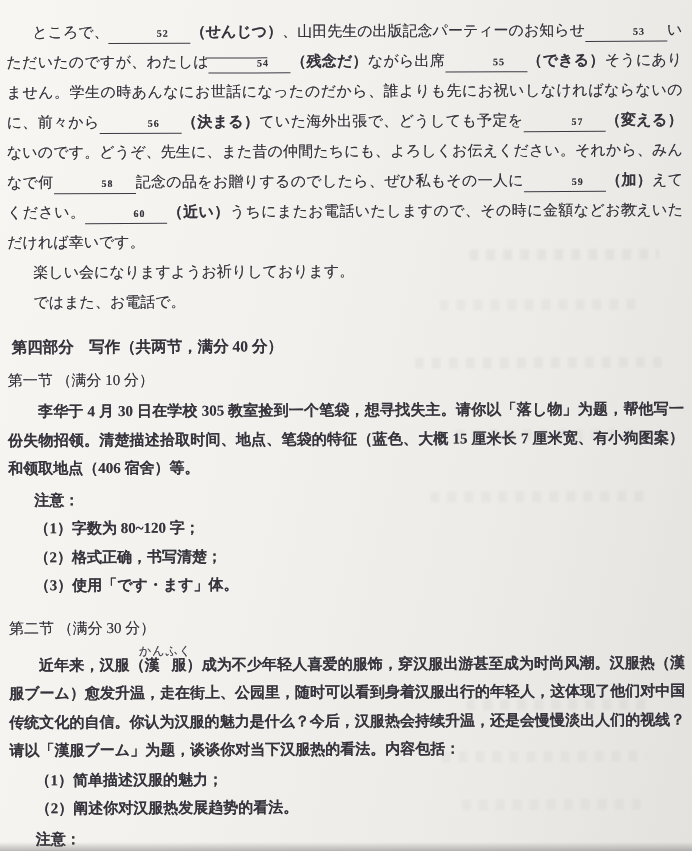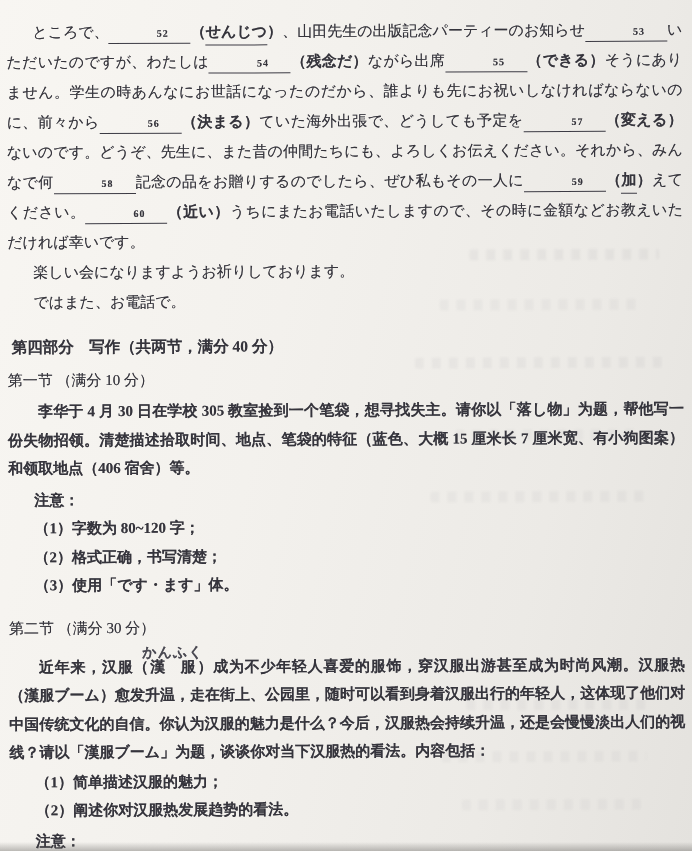--- a/index.html
+++ b/index.html
@@ -19,37 +19,37 @@
   .letter-para{
     margin:0;font-size:15px;line-height:30px;text-align:justify;text-indent:26px;
   }
   .blank{
     display:inline-block;min-width:76px;text-align:center;
     font-weight:700;font-size:10px;line-height:16px;
     border-bottom:1.7px solid #3c3b44;padding:0 3px 1px 3px;
     letter-spacing:1px;
   }
   .hint{font-weight:700;}
-  .hint .u{border-bottom:1.6px solid #3c3b44;padding-bottom:5px;}
+  .hint .u{border-bottom:1.6px solid #3c3b44;padding-bottom:18px;}
   .closing-line{margin:0;font-size:15px;line-height:30px;text-indent:26px;}
   
   .part-heading{margin:18px 0 0 4px;font-size:15.5px;font-weight:700;line-height:24px;}
   .section-heading{margin:8px 0 0 0;font-size:15px;font-weight:400;line-height:26px;}
   
   .prompt{
     margin:4px 0 0 0;font-size:15px;font-weight:600;line-height:28.5px;
     text-align:justify;text-indent:30px;
   }
   .points .point,.note-label,.note-item{
     margin:0;font-size:15px;font-weight:600;line-height:25.5px;
   }
   .note-label{margin:5px 0 0 26px;}
   .note-item{margin:3px 0 0 26px;}
   .points .point{margin:3px 0 0 26px;} .gap-m{height:8px;}
-  ruby rt{font-size:14px;letter-spacing:1px;color:#4a4952;font-weight:700;}
+  ruby rt{font-size:12px;letter-spacing:1px;color:#4a4952;font-weight:400;}
   
   .smudge{
     position:absolute;pointer-events:none;opacity:.5;filter:blur(1.3px);
     background:repeating-linear-gradient(90deg,rgba(118,118,126,.14) 0 9px,rgba(118,118,126,0) 9px 17px);
     border-radius:3px;
   }
   .s1{left:470px;top:250px;width:190px;height:11px;}
   .s2{left:440px;top:300px;width:200px;height:11px;opacity:.4;}
   .s3{left:415px;top:358px;width:250px;height:11px;opacity:.45;}
   .s4{left:455px;top:430px;width:180px;height:11px;opacity:.35;}

